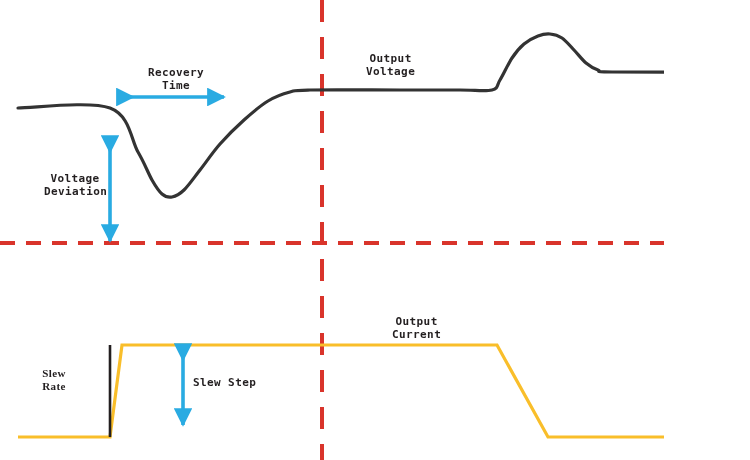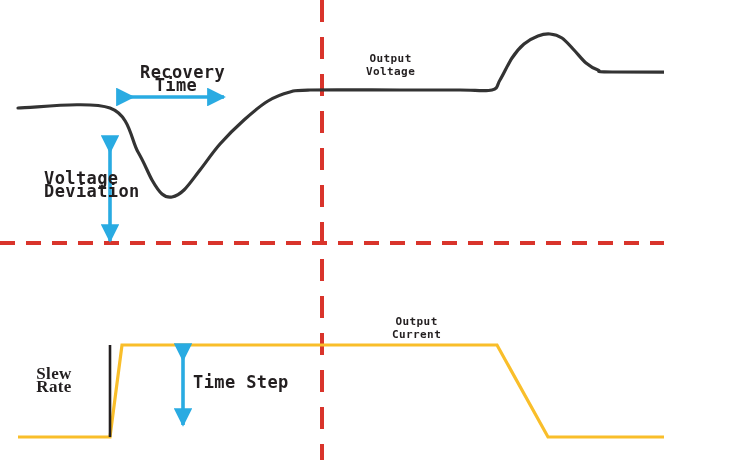--- a/index.html
+++ b/index.html
@@ -29,21 +29,21 @@
     font-weight: bold;
     line-height: 13px;
     color: #231f20;
     letter-spacing: 0.4px;
     white-space: pre;
     text-align: center;
   }
   .annot-label {
     position: absolute;
     font-family: "DejaVu Sans Mono", "Liberation Mono", monospace;
-    font-size: 17px;
+    font-size: 11px;
     font-weight: bold;
     line-height: 13px;
     color: #231f20;
     letter-spacing: 0.4px;
     white-space: pre;
     text-align: center;
   }
   #label-output-voltage { left: 366px; top: 52px; }
   #label-output-current { left: 392px; top: 315px; }
   #label-recovery-time  { left: 140px; top: 66px; width: 72px; }
@@ -95,15 +95,15 @@
 
   <div class="annot-label" id="label-recovery-time">Recovery
 Time</div>
 
   <div class="annot-label" id="label-voltage-deviation">Voltage
 Deviation</div>
 
   <div class="annot-label" id="label-slew-rate">Slew
 Rate</div>
 
-  <div class="annot-label" id="label-load-step">Time Step</div>
+  <div class="annot-label" id="label-load-step">Slew Step</div>
 
 </div>
 
 </body></html>

